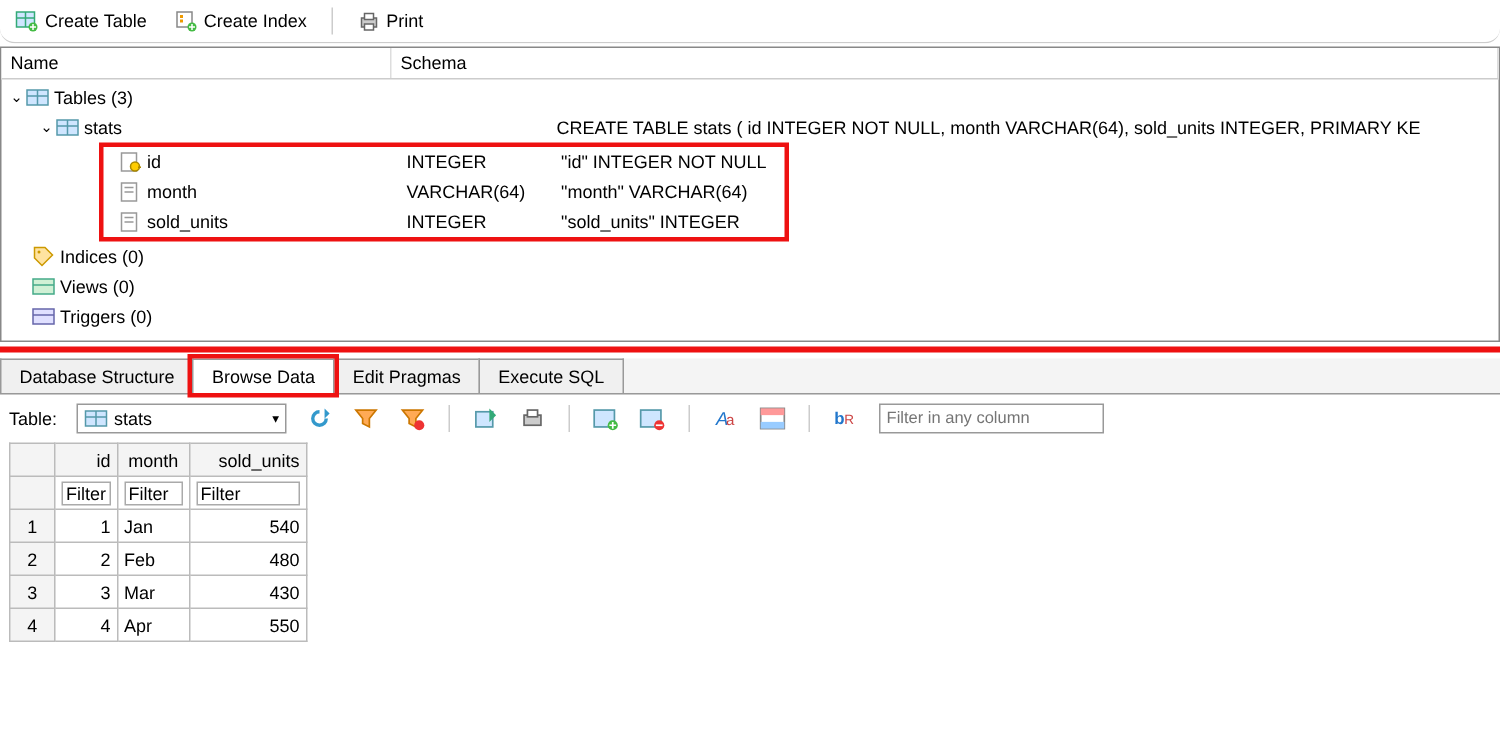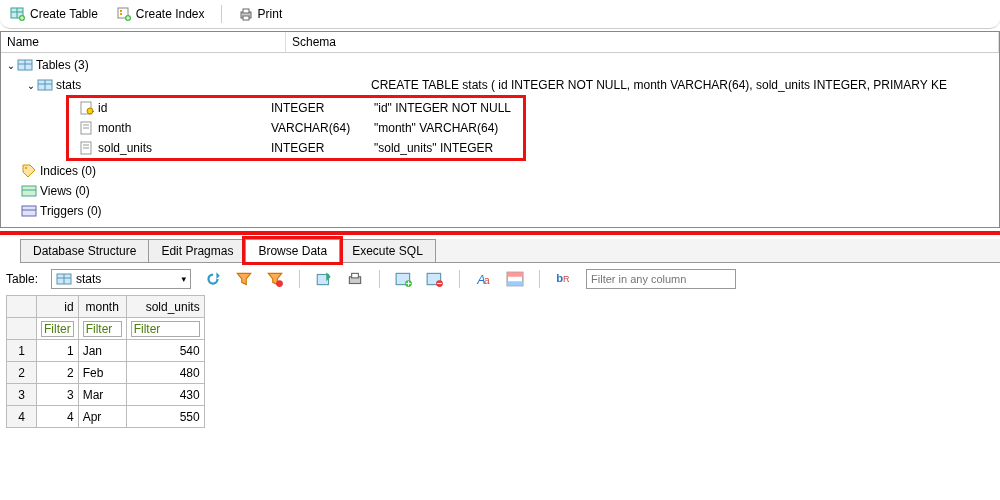--- a/index.html
+++ b/index.html
@@ -5,55 +5,55 @@
 * { box-sizing: border-box; margin: 0; padding: 0; }
 body { font-family: Tahoma, Arial, sans-serif; font-size: 12px; color: #000; background: #fff; width: 1000px; }
 .toolbar-top { padding: 4px 6px; border-bottom: 1px solid #ccc; display: flex; gap: 10px; align-items: center; border-radius: 10px; }
 .tool-btn { display: inline-flex; align-items: center; gap: 4px; padding: 2px 4px; cursor: pointer; }
 .icon-sm { width: 16px; height: 16px; display: inline-block; }
 .divider-v { width: 1px; height: 18px; background: #ccc; margin: 0 2px; }
 
 .tree-panel { border: 1px solid #888; margin-top: 2px; }
 .tree-header { display: flex; background: #fff; border-bottom: 1px solid #ccc; font-weight: normal; }
 .tree-header > div { padding: 3px 6px; border-right: 1px solid #ddd; }
-.col-name { width: 285px; }
+.col-name { width: 260px; }
 .col-type { width: 105px; }
 .col-schema { flex: 1; }
 .tree-body { padding: 2px 0 6px 0; }
 .tree-row { display: flex; align-items: center; height: 20px; }
 .tree-row .cell-name { width: 265px; display: flex; align-items: center; }
 .tree-row .cell-type { width: 105px; padding-left: 2px; }
 .tree-row .cell-schema { flex: 1; white-space: nowrap; overflow: hidden; }
 .expander { width: 12px; text-align: center; font-size: 10px; cursor: pointer; display: inline-block; }
 .indent { display: inline-block; }
 .node-icon { width: 16px; height: 16px; display: inline-block; margin-right: 3px; }
 .red-box { border: 3px solid #e11; }
 .group-row { margin-left: 20px; display: flex; align-items: center; height: 20px; }
 
 .red-separator { height: 4px; background: #e11; margin: 3px 0 4px 0; }
 
-.tabs { display: flex; border-bottom: 1px solid #999; background: #f4f4f4; margin-left: 20px; }
+.tabs { display: flex; border-bottom: 1px solid #999; background: #f4f4f4; }
 .tab { padding: 4px 12px; border: 1px solid #999; border-bottom: none; background: #f0f0f0; margin-right: -1px; cursor: pointer; position: relative; }
 .tab.active { background: #fff; }
 .red-frame { outline: 3px solid #e11; z-index: 2; }
 
 .browse-toolbar { display: flex; align-items: center; gap: 13px; padding: 6px; }
 .select-stats { width: 140px; height: 20px; border: 1px solid #999; background: #fff; display: inline-flex; align-items: center; padding: 0 4px; }
 .select-arrow { margin-left: auto; font-size: 9px; }
 .tb-icon { width: 18px; height: 18px; cursor: pointer; display:inline-flex; align-items:center; justify-content:center; }
 .filter-input { width: 150px; height: 20px; border: 1px solid #999; padding: 0 4px; color: #888; font-size: 11px; }
 
 .data-grid { border-collapse: collapse; margin-left: 6px; }
 .data-grid th, .data-grid td { border: 1px solid #bbb; padding: 2px 4px; font-weight: normal; height: 22px; }
 .data-grid th { background: #f4f4f4; }
 .data-grid .row-h { width: 30px; text-align: center; background: #f4f4f4; }
 .data-grid .col-id { width: 40px; text-align: right; }
 .data-grid .col-month { width: 48px; }
 .data-grid .col-sold { width: 78px; text-align: right; }
-.filter-cell { color: #4d7c0f; background: #fff; }
+.filter-cell { color: #000000; background: #fff; }
 .filter-cell-box { border:1px solid #aaa; padding:0 2px; display:block; }
 
 svg { display: block; }
 </style>
 </head>
 <body>
 
 <div class="toolbar-top">
   <div class="tool-btn">
     <span class="icon-sm">
@@ -206,22 +206,22 @@
         </span>
       <span>Triggers (0)</span>
     </div>
   </div>
 </div>
 
 <div class="red-separator"></div>
 
 <div class="tabs">
   <div class="tab">Database Structure</div>
+  <div class="tab active red-frame">Browse Data</div>
   <div class="tab">Edit Pragmas</div>
-  <div class="tab active red-frame">Browse Data</div>
   <div class="tab">Execute SQL</div>
 </div>
 
 <div class="browse-toolbar">
   <span>Table:</span>
   <div class="select-stats">
     <span class="icon-sm">
         <svg viewBox="0 0 16 16">
           <rect x="1" y="3" width="14" height="10" fill="#cfe6ff" stroke="#59a"></rect>
           <line x1="1" y1="7" x2="15" y2="7" stroke="#59a"></line>

